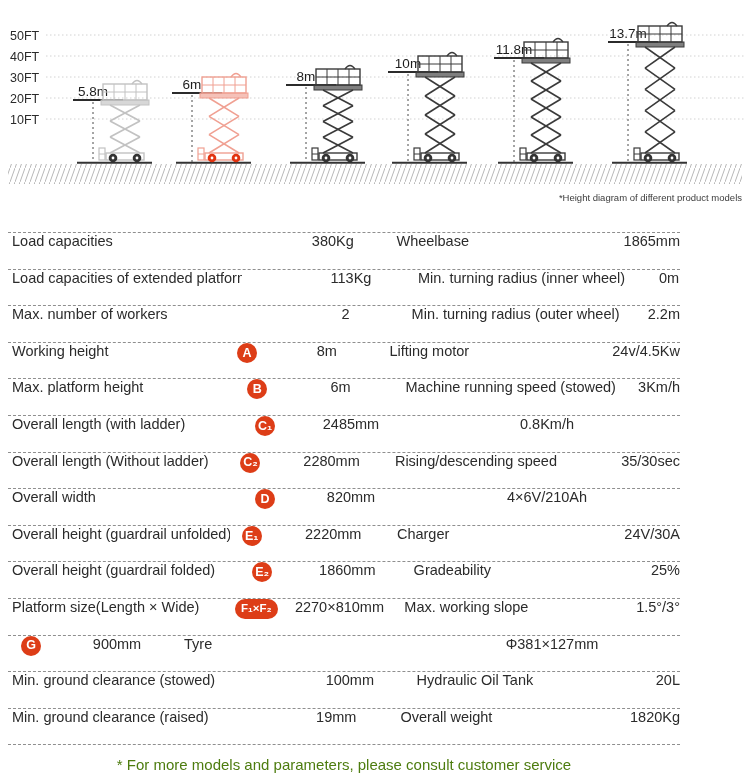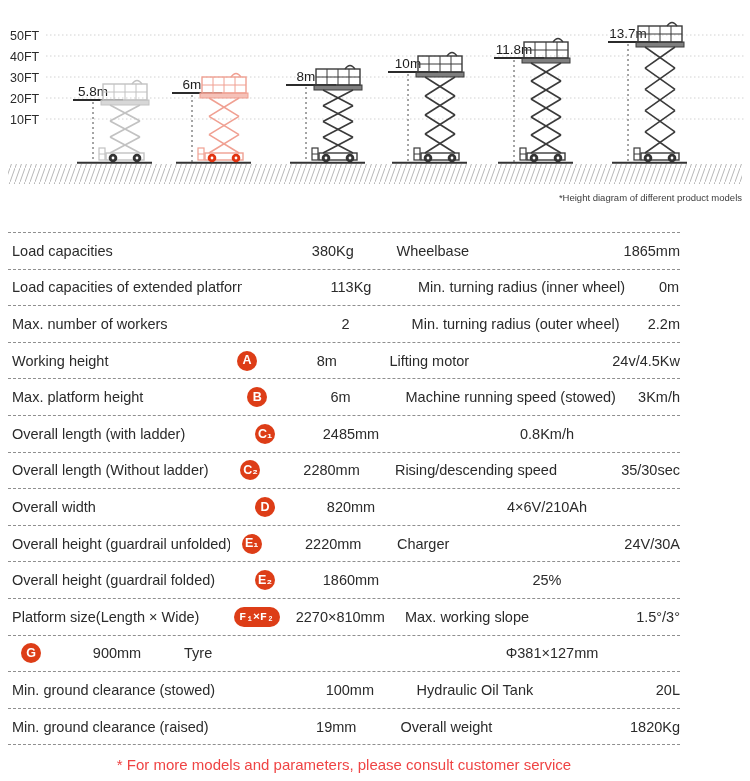--- a/index.html
+++ b/index.html
@@ -10,44 +10,44 @@
   }
   .page{width:688px;}
   svg text{font-family:"Liberation Sans","DejaVu Sans",sans-serif;}
 
   
   .spec-table{
     margin:16px 8px 0 8px;
     border-top:1px dashed #8f8f8f;
   }
   .spec-row{
-    display:flex;align-items:center;
+    display:flex;align-items:flex-start;
     height:35.6px;
     border-bottom:1px dashed #8f8f8f;
     font-size:14.5px;color:#2b2b2b;
   }
   .c-label-l{width:230px;padding-left:4px;white-space:nowrap;overflow:hidden;}
   .c-badge{width:46px;display:flex;justify-content:center;align-items:center;}
   .c-value-l{width:126px;text-align:center;white-space:nowrap;}
   .c-label-r{width:240px;padding-left:4px;white-space:nowrap;overflow:hidden;}
   .c-value-r{flex:1;text-align:center;white-space:nowrap;}
 
   .badge{
     background:#dd3d17;color:#ffffff;
     min-width:20px;height:20px;border-radius:50%;
     display:inline-flex;align-items:center;justify-content:center;
     font-size:12.5px;font-weight:bold;line-height:1;
   }
-  .badge.pill{border-radius:11px;padding:0 6px;font-size:11.5px;font-family:Liberation Mono, monospace;}
+  .badge.pill{border-radius:11px;padding:0 6px;font-size:11.5px;}
 
   .footer-note{
     text-align:center;
     margin-top:11px;
     font-size:15px;
-    color:#ef4444;
+    color:#4d7c0f;
   }
 </style>
 </head>
 <body>
 
 <div class="page">
 
   <svg id="diagram" viewBox="0 0 750 212" width="750" height="212">
     <defs>
       <pattern id="hatch" width="5" height="14" patternUnits="userSpaceOnUse">
@@ -313,20 +313,21 @@
         <span class="c-value-l">2220mm</span>
         <span class="c-label-r">Charger</span>
         <span class="c-value-r">24V/30A</span>
       </div>
       <div class="spec-row">
         <span class="c-label-l">Overall height (guardrail folded)</span>
         <span class="c-badge">
           <span class="badge">E₂</span>
         </span>
         <span class="c-value-l">1860mm</span>
+        <span class="c-label-r">Gradeability</span>
         <span class="c-value-r">25%</span>
       </div>
       <div class="spec-row">
         <span class="c-label-l">Platform size(Length × Wide)</span>
         <span class="c-badge">
           <span class="badge pill">F₁×F₂</span>
         </span>
         <span class="c-value-l">2270×810mm</span>
         <span class="c-label-r">Max. working slope</span>
         <span class="c-value-r">1.5°/3°</span>

